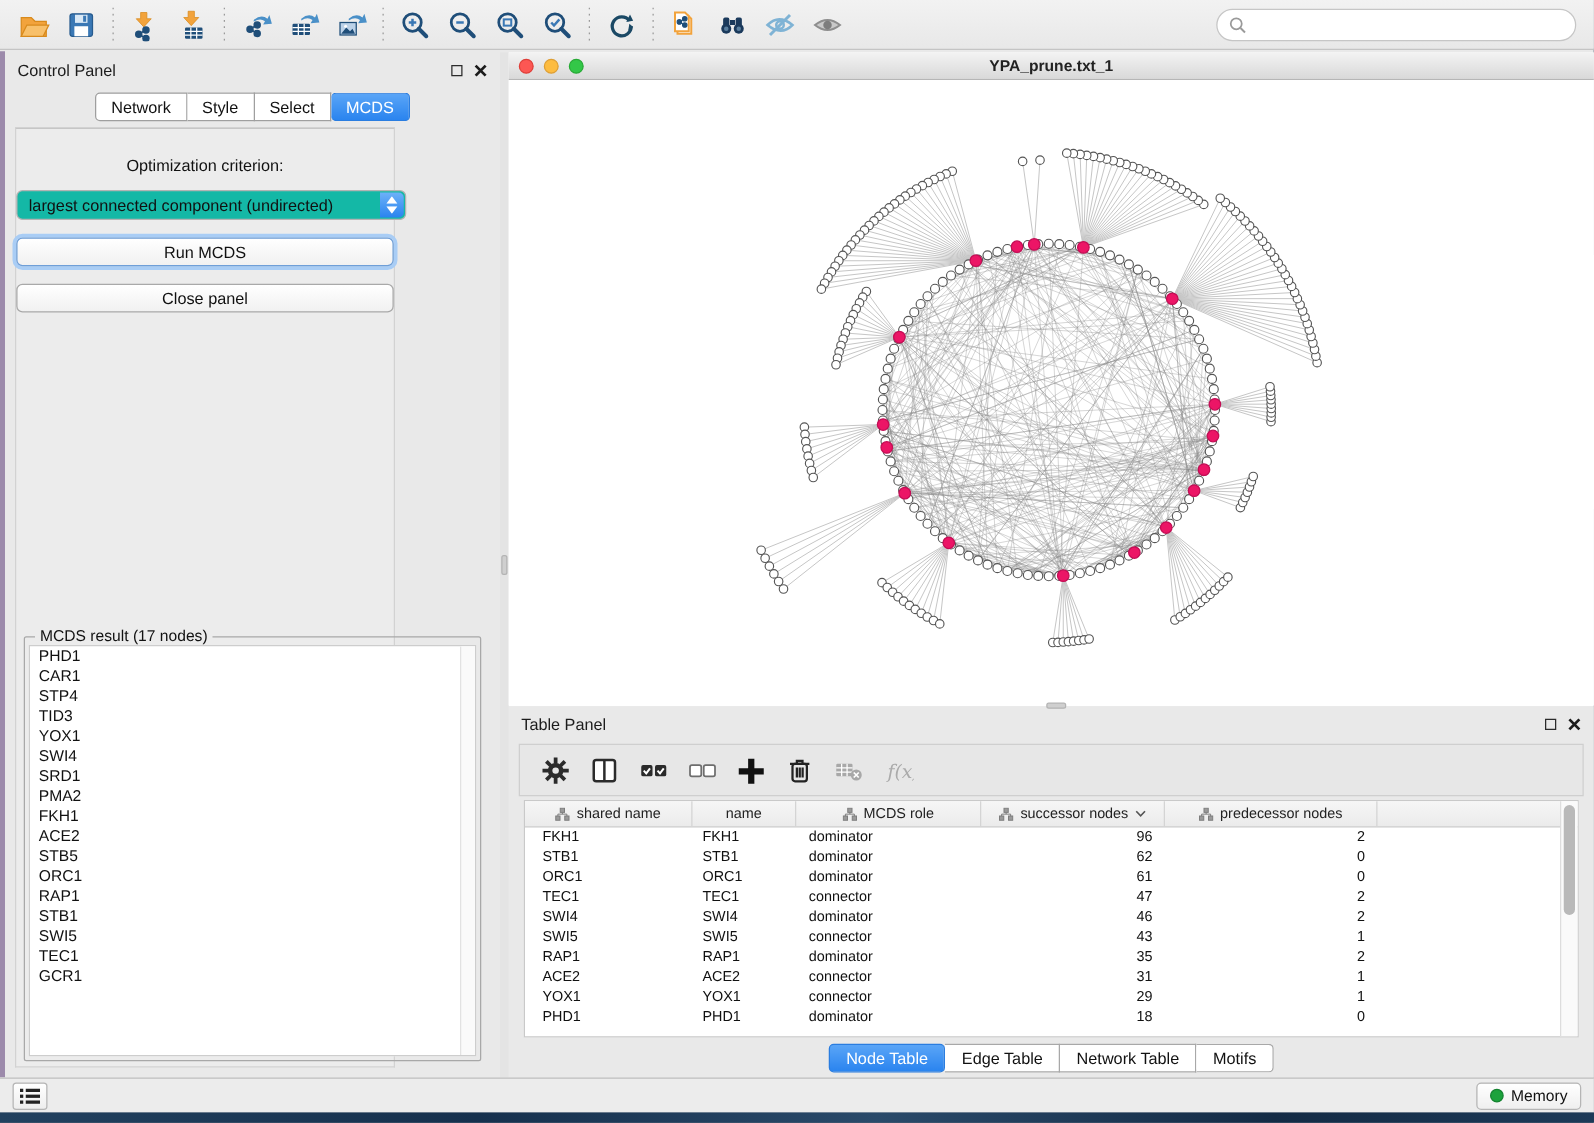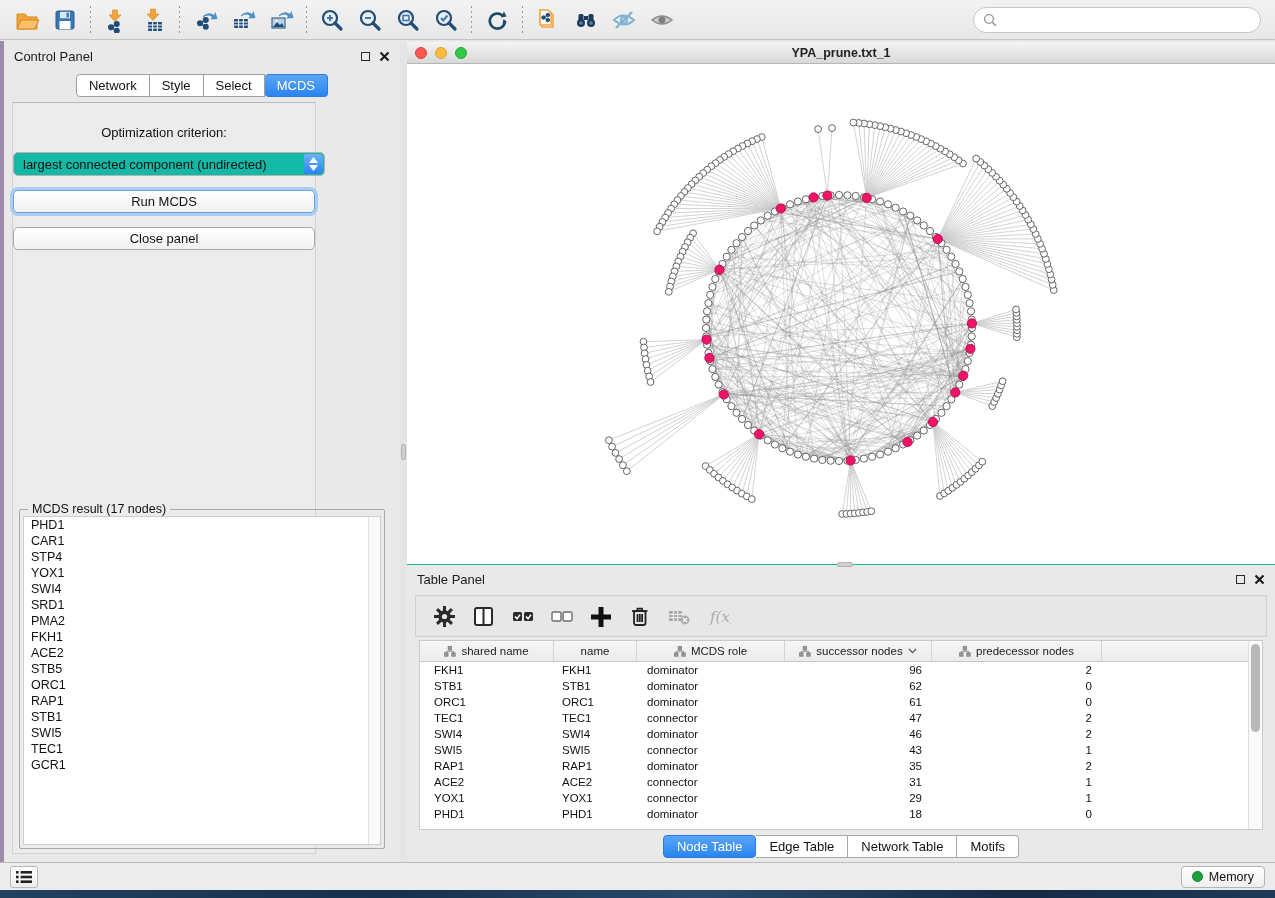--- a/index.html
+++ b/index.html
@@ -62,21 +62,21 @@
 
   
   .v-splitter { position:absolute; left:400px; top:42px; width:7px; height:820px; background:#e4e4e4; }
   .v-grip { position:absolute; left:1px; top:402px; width:5px; height:16px; background:#cfcfcf;
     border:1px solid #b3b3b3; border-radius:2px; }
   .h-grip { position:absolute; left:430px; top:-3px; width:16px; height:5px; background:#cfcfcf;
     border:1px solid #b3b3b3; border-radius:2px; }
 
   
   .network-panel { position:absolute; left:407px; top:42px; width:868px; height:523px;
-    background:#14b8a6; }
+    background:#ffffff; }
   .net-titlebar { height:22px; background:linear-gradient(#f3f3f3,#d9d9d9);
     border-bottom:1px solid #b6b6b6; display:flex; align-items:center; padding:0 8px; position:relative; }
   .traffic { display:flex; gap:8px; }
   .light { width:12px; height:12px; border-radius:50%; display:inline-block; }
   .light.red { background:#fc5753; border:1px solid #df3e38; }
   .light.yellow { background:#fdbc40; border:1px solid #de9f34; }
   .light.green { background:#33c748; border:1px solid #27aa35; }
   .net-title { position:absolute; left:0; right:0; text-align:center; font-size:12.5px;
     font-weight:bold; color:#222; }
   .net-canvas { position:relative; width:868px; height:500px; background:#fff; }
@@ -323,20 +323,21 @@
         <button class="mac-btn focused">Run MCDS</button>
         <button class="mac-btn">Close panel</button>
       </div>
       <div class="result-group">
         <span class="result-legend">MCDS result (17 nodes)</span>
         <div class="result-list" id="result-list">
 
         <div class="result-item">PHD1</div>
             <div class="result-item">CAR1</div>
             <div class="result-item">STP4</div>
+            <div class="result-item">TID3</div>
             <div class="result-item">YOX1</div>
             <div class="result-item">SWI4</div>
             <div class="result-item">SRD1</div>
             <div class="result-item">PMA2</div>
             <div class="result-item">FKH1</div>
             <div class="result-item">ACE2</div>
             <div class="result-item">STB5</div>
             <div class="result-item">ORC1</div>
             <div class="result-item">RAP1</div>
             <div class="result-item">STB1</div>

